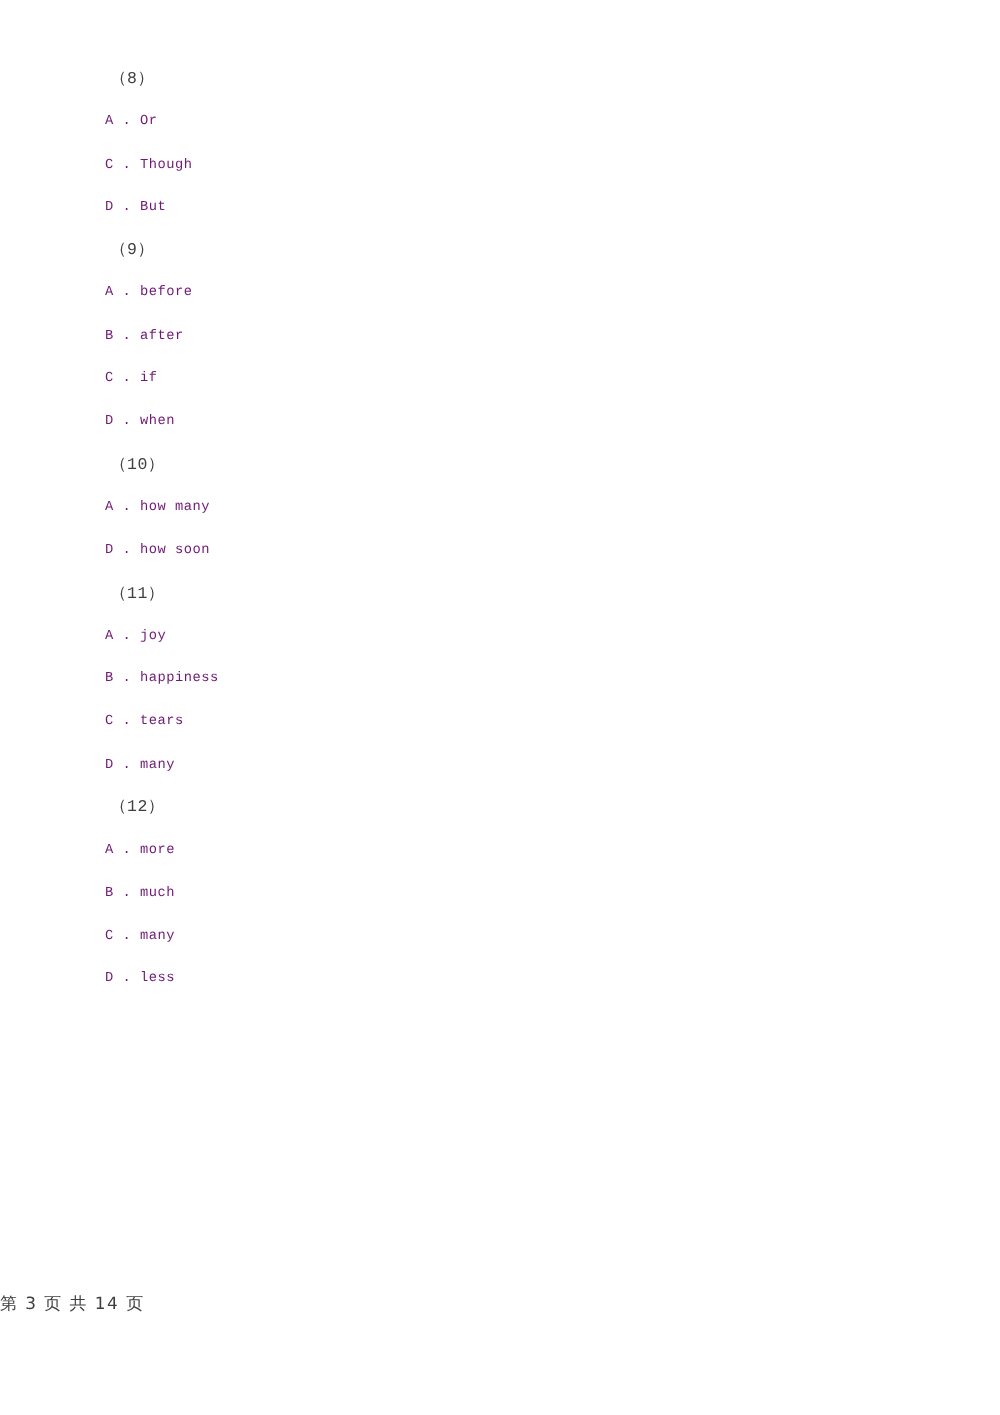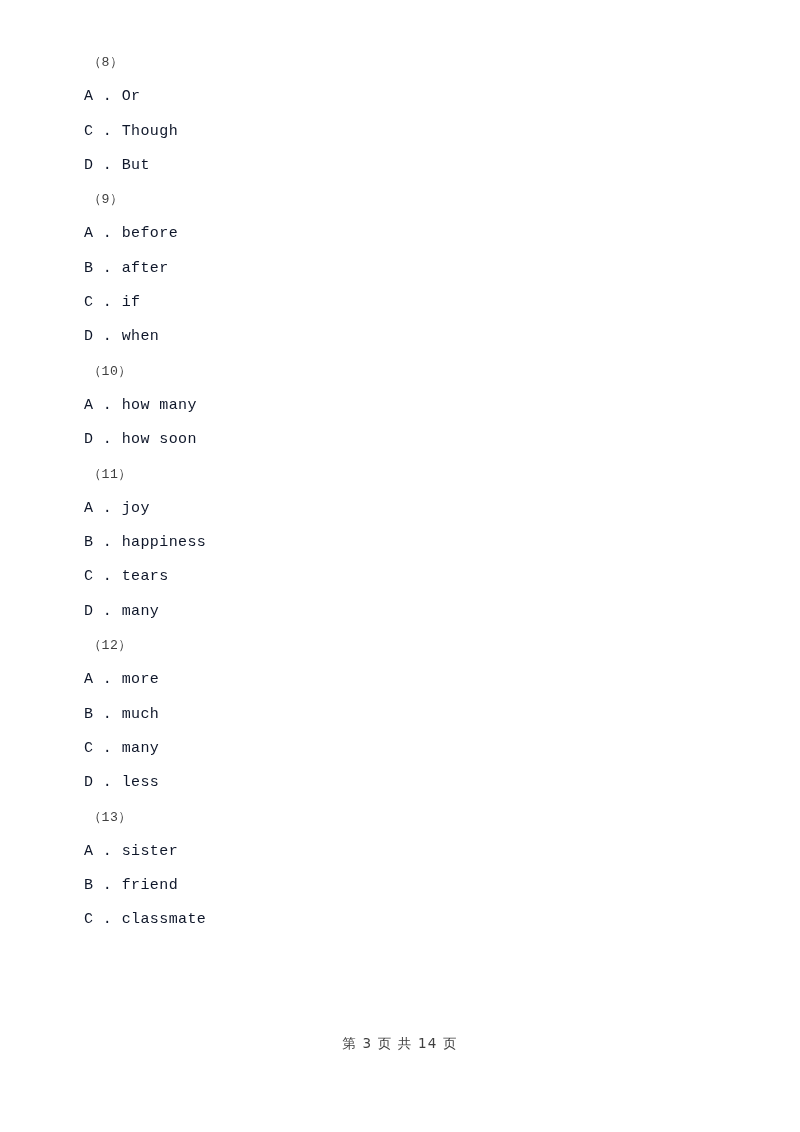--- a/index.html
+++ b/index.html
@@ -45,42 +45,42 @@
     font-size: 13.2px;
     letter-spacing: 0.4px;
     padding-left: 4px;
     white-space: pre;
     color: #3f3f3f;
   }
 
   .option-row {
     height: 34.3px;
     line-height: 34.3px;
-    font-size: 15px;
+    font-size: 11px;
     letter-spacing: 0.4px;
     white-space: pre;
-    color: #0f172a;
+    color: #701a75;
   }
 
   .opt-letter {
     display: inline;
   }
   .opt-sep {
     display: inline;
   }
   .opt-text {
     display: inline;
   }
 
   #footer {
     position: absolute;
     left: 0;
     top: 1031px;
     width: 800px;
-    text-align: center;
+    text-align: left;
     font-size: 13.5px;
     line-height: 24px;
     letter-spacing: 1.2px;
     color: #3f3f3f;
     font-family: "DejaVu Sans", "Liberation Sans", sans-serif;
     white-space: pre;
   }
 </style>
 </head>
 <body>
@@ -113,23 +113,17 @@
         <div class="option-row"><span class="opt-letter">C</span><span class="opt-sep"> . </span><span class="opt-text">tears</span></div>
         <div class="option-row"><span class="opt-letter">D</span><span class="opt-sep"> . </span><span class="opt-text">many</span></div>
       </div>
       <div class="q-block">
         <div class="q-number">（12）</div>
         <div class="option-row"><span class="opt-letter">A</span><span class="opt-sep"> . </span><span class="opt-text">more</span></div>
         <div class="option-row"><span class="opt-letter">B</span><span class="opt-sep"> . </span><span class="opt-text">much</span></div>
         <div class="option-row"><span class="opt-letter">C</span><span class="opt-sep"> . </span><span class="opt-text">many</span></div>
         <div class="option-row"><span class="opt-letter">D</span><span class="opt-sep"> . </span><span class="opt-text">less</span></div>
       </div>
-      <div class="q-block">
-        <div class="q-number">（13）</div>
-        <div class="option-row"><span class="opt-letter">A</span><span class="opt-sep"> . </span><span class="opt-text">sister</span></div>
-        <div class="option-row"><span class="opt-letter">B</span><span class="opt-sep"> . </span><span class="opt-text">friend</span></div>
-        <div class="option-row"><span class="opt-letter">C</span><span class="opt-sep"> . </span><span class="opt-text">classmate</span></div>
-      </div>
     </div>
 
   <div id="footer">第 3 页 共 14 页</div>
 
 </div>
 
 </body></html>

